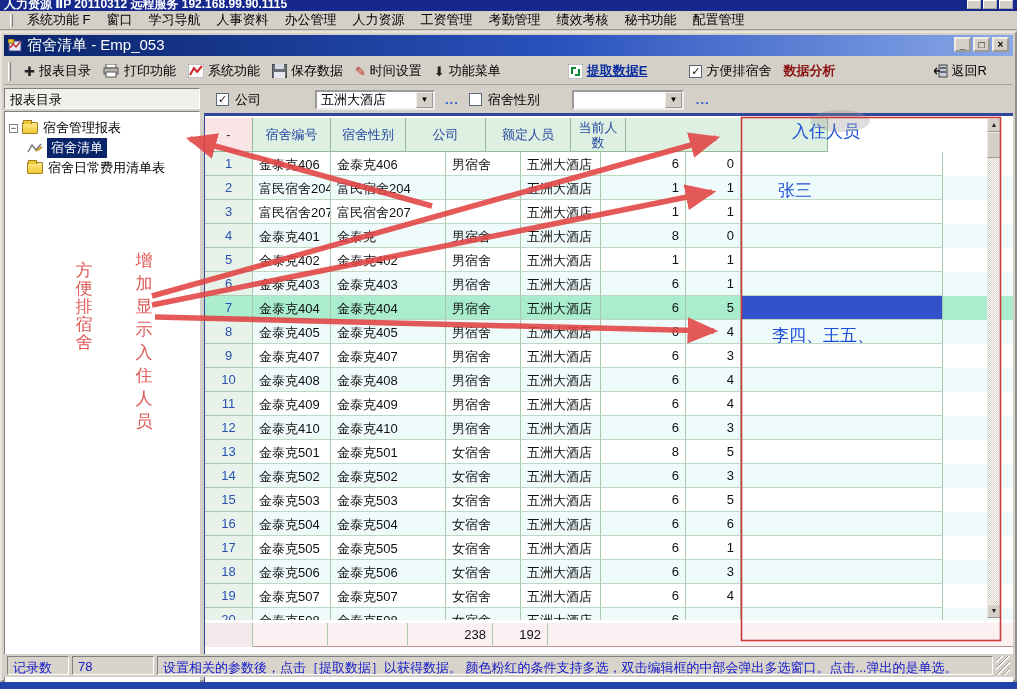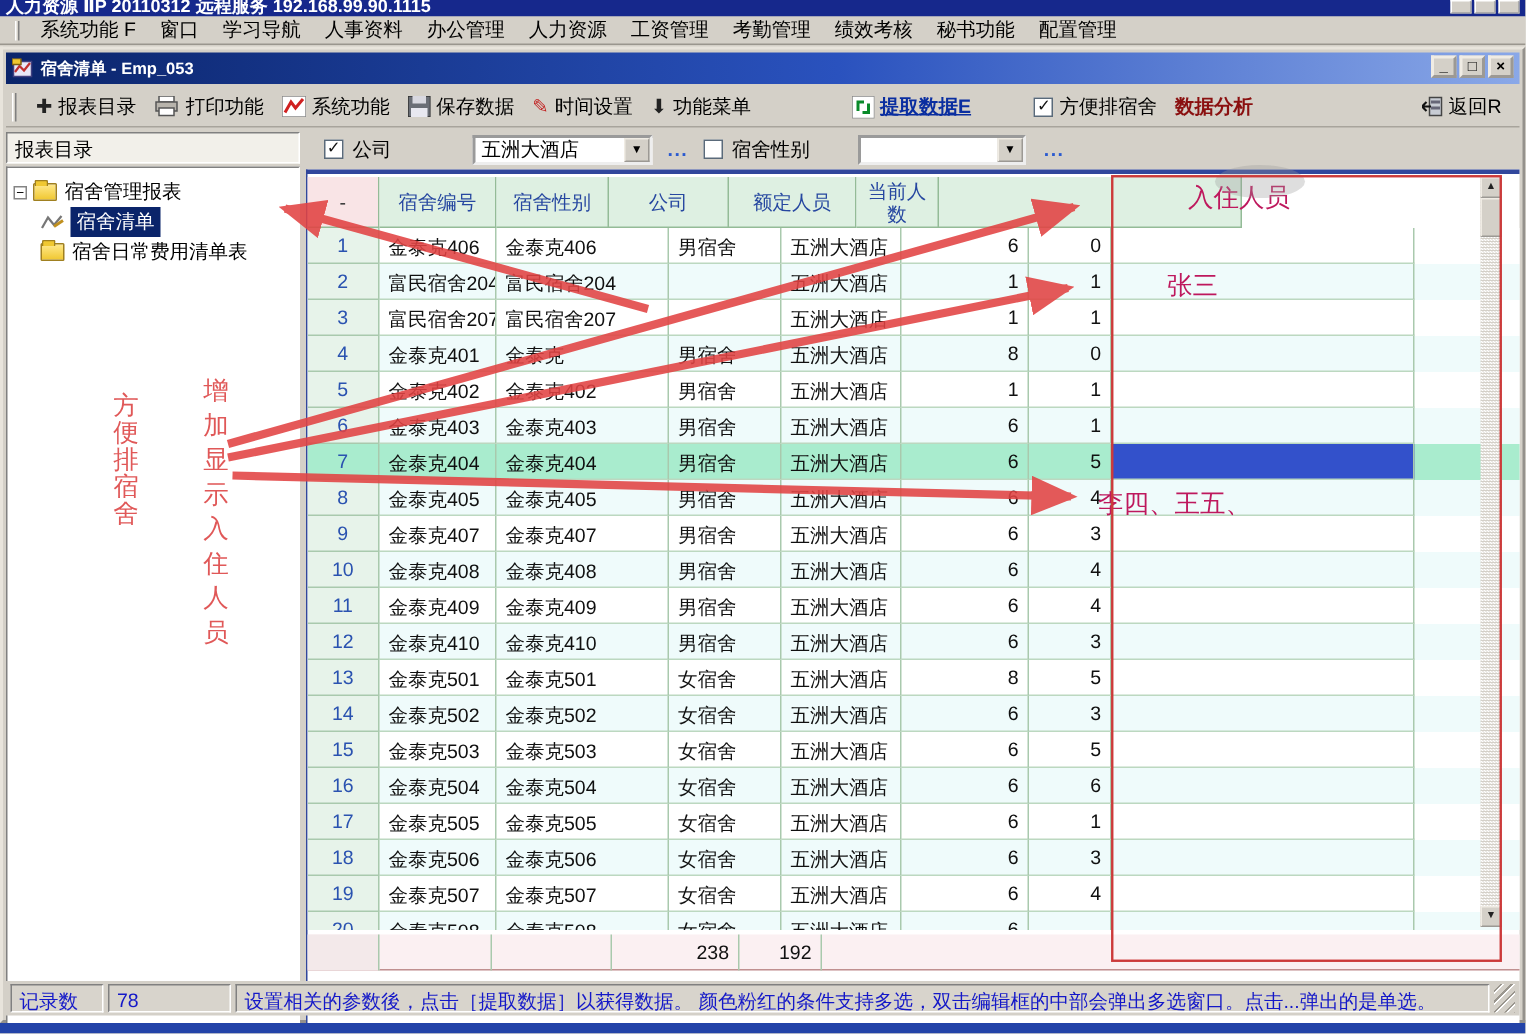--- a/index.html
+++ b/index.html
@@ -14,21 +14,21 @@
   .main-btns .wb { width:14px; height:9px; background:#d4d0c8; border:1px outset #fff; font-size:7px; line-height:6px; text-align:center; color:#000; }
 
   .menubar { position:absolute; left:0; top:11px; width:1017px; height:19px; background:#d4d0c8; border-bottom:1px solid #9a968e; display:flex; align-items:center; padding-left:10px; }
   .menubar .grip { width:3px; height:13px; border-left:1px solid #fff; border-right:1px solid #808080; margin-right:6px; }
   .menubar .mitem { padding:1px 8px; color:#000; white-space:nowrap; cursor:default; }
 
   
   .child { position:absolute; left:0; top:31px; width:1017px; height:651px; background:#d4d0c8; border:2px outset #e8e4dc; }
   .child-titlebar { position:absolute; left:2px; top:2px; right:2px; height:21px; background:linear-gradient(90deg,#0a246a 0%,#2a52be 55%,#8aa8e8 100%); display:flex; align-items:center; padding:0 4px; }
   .child-titlebar .cicon { width:15px; height:13px; margin-right:4px; }
-  .child-titlebar .ctext { color:#fff; font-weight:bold; font-size:11px; }
+  .child-titlebar .ctext { color:#fff; font-weight:normal; font-size:15px; }
   .child-btns { position:absolute; right:4px; top:2px; display:flex; gap:2px; }
   .child-btns .wb { width:17px; height:15px; background:#d4d0c8; border:2px outset #f0ece4; font-size:10px; line-height:11px; text-align:center; font-weight:bold; color:#000; cursor:default; }
 
   
   .toolbar { position:absolute; left:2px; top:25px; right:2px; height:27px; background:#d4d0c8; border-bottom:1px solid #a8a49c; display:flex; align-items:center; }
   .toolbar .grip { width:3px; height:19px; border-left:1px solid #fff; border-right:1px solid #808080; margin:0 7px 0 4px; }
   .tbtn { display:flex; align-items:center; gap:4px; padding:2px 6px; color:#000; white-space:nowrap; cursor:default; }
   .tbtn .ic { display:inline-block; }
   .blue-bold { color:#0a2ea0; font-weight:bold; }
   .darkred-bold { color:#8a1010; font-weight:bold; }
@@ -81,21 +81,21 @@
 
   
   .statusbar { position:absolute; left:2px; bottom:3px; right:2px; height:23px; background:#d4d0c8; display:flex; align-items:center; gap:3px; padding:0 3px; }
   .spanel { height:19px; background:#d8d4cc; border:1px solid #808080; border-right-color:#fff; border-bottom-color:#fff; color:#1418c8; padding:2px 5px; white-space:nowrap; overflow:hidden; }
   .sgrip { width:14px; height:19px; background:repeating-linear-gradient(135deg,transparent 0 3px,#9a968e 3px 4px,#fff 4px 5px); }
 
   .bottom-strip { position:absolute; left:0; bottom:0; width:1017px; height:7px; background:#2343a8; }
 
   
   .overlay { position:absolute; left:0; top:0; width:1017px; height:689px; pointer-events:none; }
-  .redlabel { position:absolute; color:#be185d; font-size:17px; white-space:nowrap; pointer-events:none; }
+  .redlabel { position:absolute; color:#1d4ed8; font-size:17px; white-space:nowrap; pointer-events:none; }
 </style>
 </head>
 <body>
 
 <div class="screen">
 
   <div class="main-titlebar">
     <div class="ttl">人力资源 ⅡP 20110312    远程服务 192.168.99.90.1115</div>
     <div class="main-btns">
       <div class="wb"></div>
@@ -185,21 +185,21 @@
       </div>
       <div style="width:30px;"></div>
       <div class="tbtn">
         <span class="chk">✓</span>
         <span>方便排宿舍</span>
       </div>
       <div class="tbtn darkred-bold">
         <span>数据分析</span>
       </div>
       <div class="spacer"></div>
-      <div class="tbtn" style="margin-right:6px;">
+      <div class="tbtn" style="margin-right:20px;">
         <svg class="ic" width="14" height="14" viewBox="0 0 14 14">
           <rect x="5" y="1" width="8" height="12" fill="#c8ccd4" stroke="#444"></rect>
           <rect x="6" y="3" width="6" height="2" fill="#667"></rect>
           <rect x="6" y="7" width="6" height="2" fill="#667"></rect>
           <path d="M0,7 L6,7 M3,4 L0,7 L3,10" stroke="#111" stroke-width="1.4" fill="none"></path>
         </svg>
         <span>返回R</span>
       </div>
     </div>
 
@@ -478,21 +478,21 @@
     </div>
   </div>
 
   <div class="bottom-strip"></div>
 
   <div class="vtext" style="left:74px;top:262px;line-height:18px;">方便排宿舍</div>
   <div class="vtext" style="left:134px;top:249px;line-height:23px;">增加显示入住人员</div>
 
   <div class="redlabel" style="left:792px;top:120px;">入住人员</div>
   <div class="redlabel" style="left:778px;top:179px;">张三</div>
-  <div class="redlabel" style="left:732px;top:324px;">李四、王五、</div>
+  <div class="redlabel" style="left:772px;top:324px;">李四、王五、</div>
 
   <svg class="overlay" viewBox="0 0 1017 689">
     <defs>
       <marker id="arrw" markerWidth="5.6" markerHeight="4.8" refX="4.8" refY="2.4" orient="auto" markerUnits="strokeWidth">
         <polygon points="0,0 5.6,2.4 0,4.8" fill="#e24343"></polygon>
       </marker>
     </defs>
     <ellipse cx="840" cy="121" rx="30" ry="11" fill="#999999" opacity="0.32"></ellipse>
     <rect x="741.5" y="117.5" width="259" height="523" fill="none" stroke="#cc3a3a" stroke-width="1.6"></rect>
     <g stroke="#e24343" stroke-width="5.5" opacity="0.88" fill="none">

